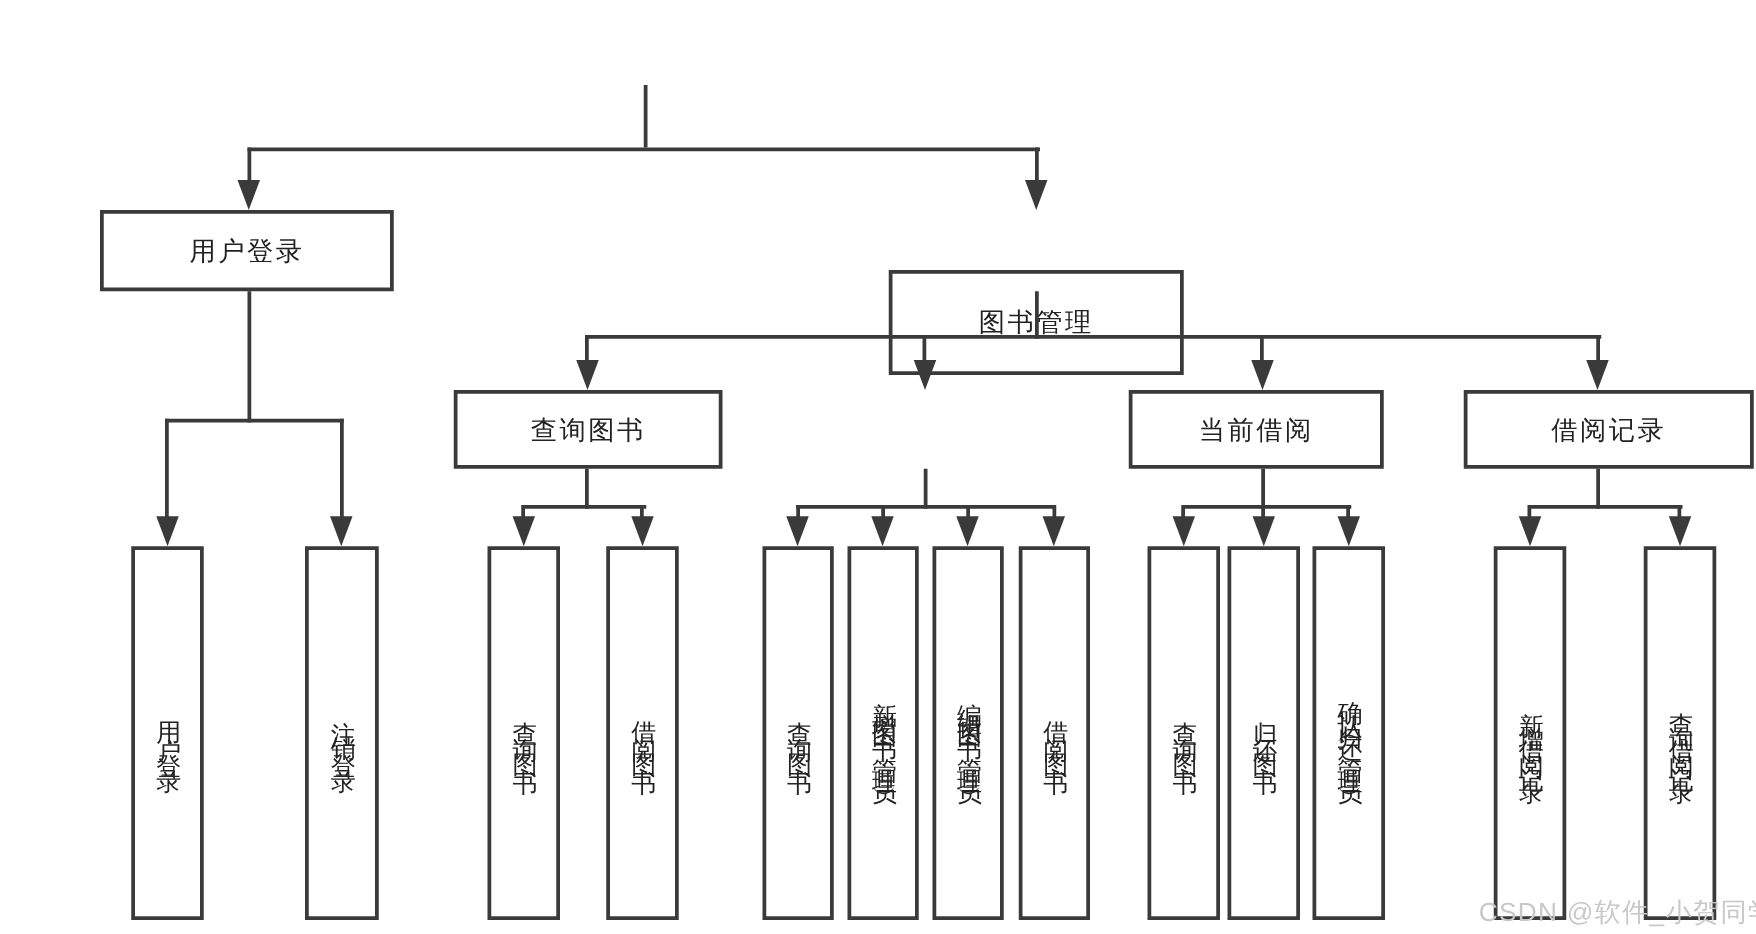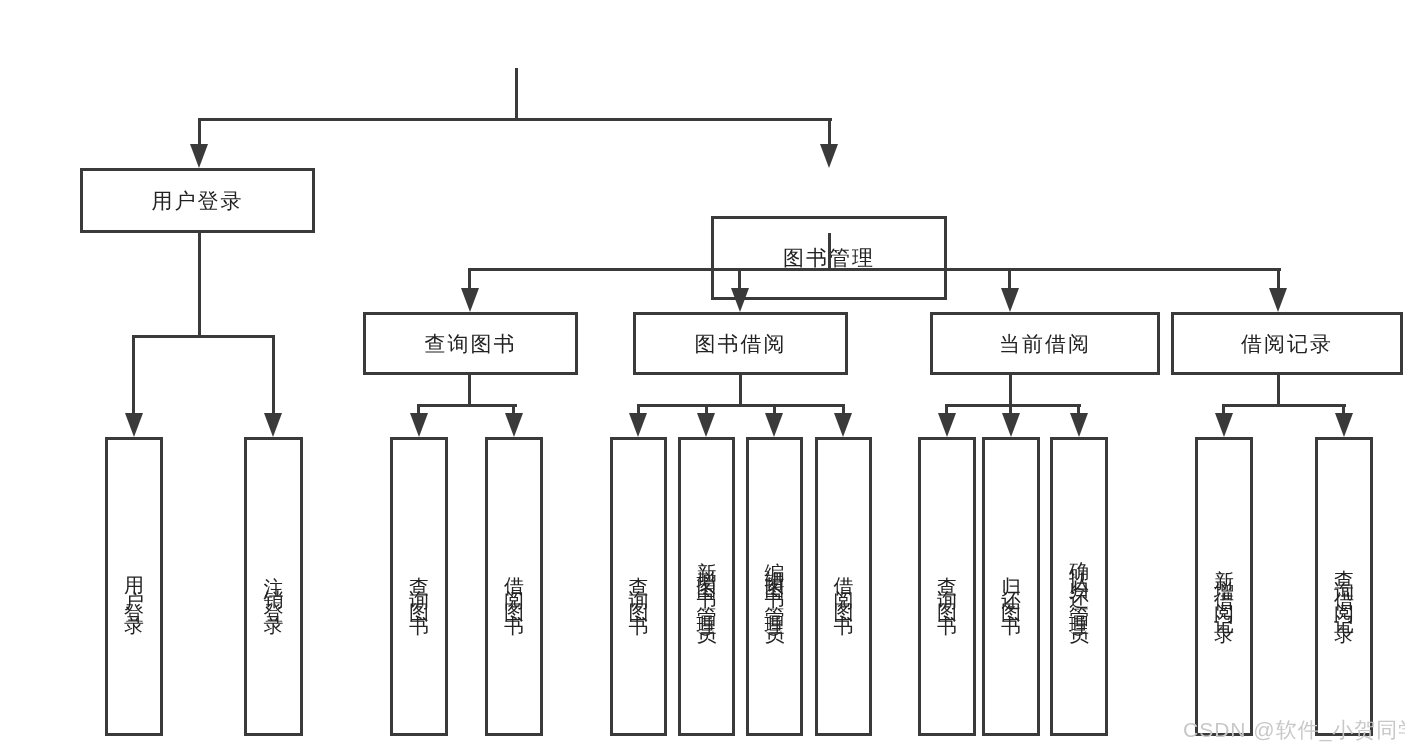--- a/index.html
+++ b/index.html
@@ -88,24 +88,21 @@
   <div class="vline" style="left:738px; top:268px; height:24px;"></div>
   <div class="arr" style="left:731px; top:288px;"></div>
   <div class="vline" style="left:1008px; top:268px; height:24px;"></div>
   <div class="arr" style="left:1001px; top:288px;"></div>
   <div class="vline" style="left:1277px; top:268px; height:24px;"></div>
   <div class="arr" style="left:1269px; top:288px;"></div>
 
   <div class="box hbox" style="left:363px; top:312px; width:215px; height:63px;">
     <span>查询图书</span>
   </div>
-  <div class="box hbox" style="left:633px; top:312px; width:215px; height:63px;">
-    <span>图书借阅</span>
-  </div>
-  <div class="box hbox" style="left:930px; top:312px; width:230px; height:63px;">
+  <div class="box hbox" style="left:903px; top:312px; width:204px; height:63px;">
     <span>当前借阅</span>
   </div>
   <div class="box hbox" style="left:1171px; top:312px; width:232px; height:63px;">
     <span>借阅记录</span>
   </div>
 
   <div class="vline" style="left:468px; top:375px; height:32px;"></div>
   <div class="hline" style="left:418px; top:404px; width:99px;"></div>
   <div class="vline" style="left:417px; top:404px; height:12px;"></div>
   <div class="arr" style="left:410px; top:413px;"></div>

